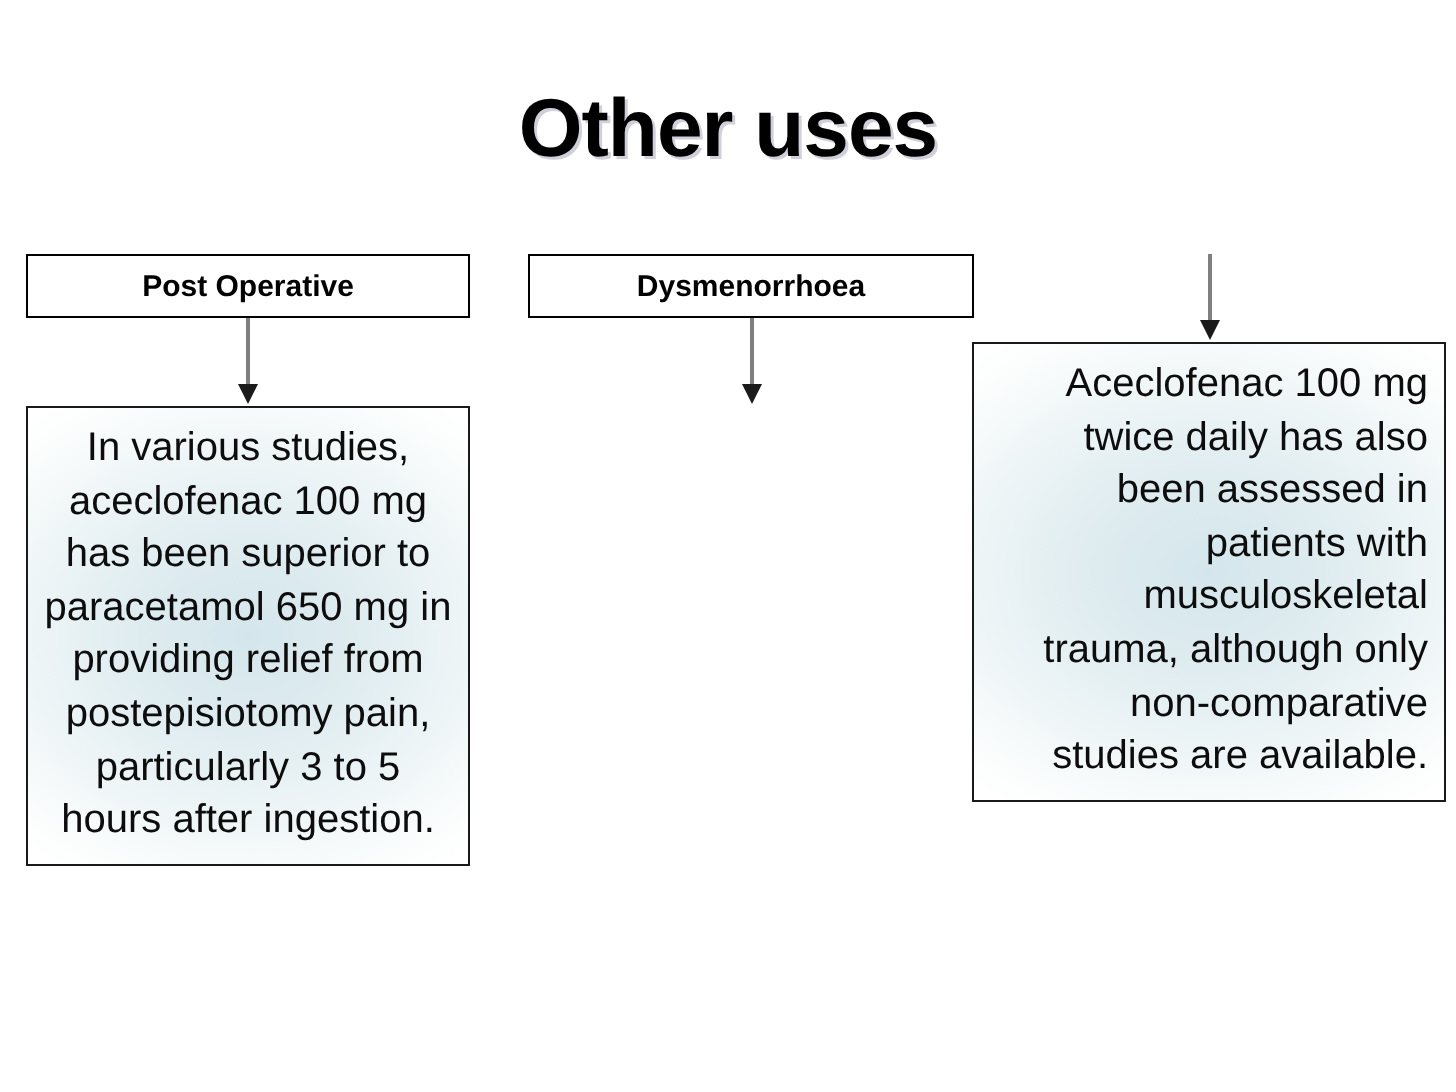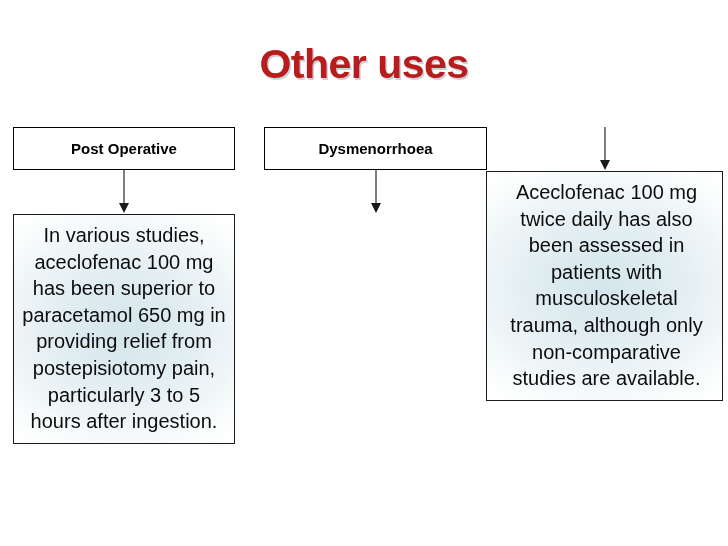--- a/index.html
+++ b/index.html
@@ -26,40 +26,40 @@
 
   
   #slide-title {
     position: absolute;
     left: 0;
     top: 44px;
     width: 728px;
     text-align: center;
     font-size: 41px;
     font-weight: bold;
-    color: #b91c1c;
+    color: #000000;
     letter-spacing: -0.5px;
     line-height: 1;
     text-shadow: 1.5px 1.5px 0 rgba(150,150,175,0.45);
     white-space: nowrap;
   }
 
   
   .column {
     position: absolute;
   }
   #col-0 { left: 13px;  top: 127px; width: 222px; }
   #col-1 { left: 264px; top: 127px; width: 223px; }
   #col-2 { left: 486px; top: 127px; width: 237px; }
 
   
   .header-box {
     box-sizing: border-box;
     width: 100%;
-    height: 43px;
+    height: 32px;
     border: 1px solid #000000;
     background: #ffffff;
     display: flex;
     align-items: center;
     justify-content: center;
     font-size: 15px;
     font-weight: bold;
     color: #000000;
     line-height: 1;
     white-space: nowrap;
@@ -106,21 +106,21 @@
         #dfecf0 34%,
         #eef5f7 64%,
         #fbfdfd 88%,
         #ffffff 100%);
   }
   .content-box.center {
     text-align: center;
     padding: 7px 8px 8px 8px;
   }
   .content-box.left {
-    text-align: center;
+    text-align: right;
     padding: 7px 8px 8px 12px;
   }
 </style>
 </head>
 <body>
 
 <div id="slide">
 
   <div id="slide-title">Other uses</div>
 

